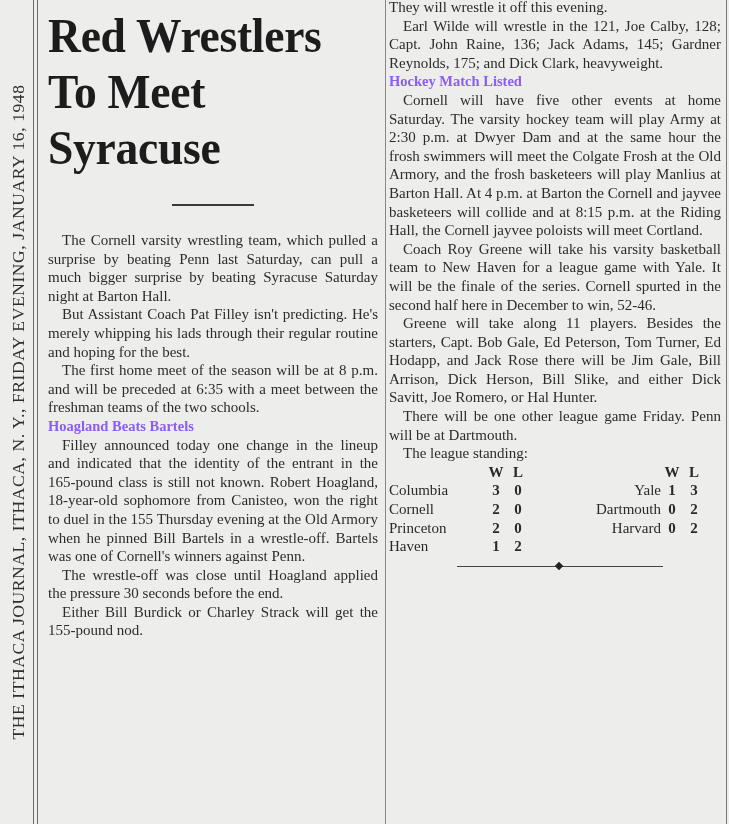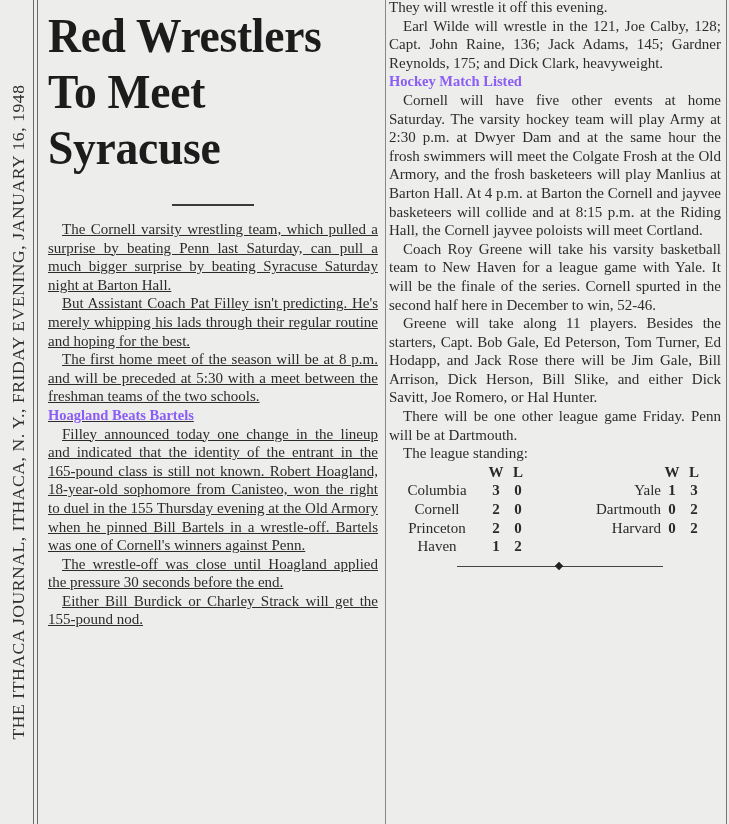--- a/index.html
+++ b/index.html
@@ -44,31 +44,31 @@
   .body-text {
     font-family: "Liberation Serif", serif;
     font-size: 15px; line-height: 18.6px;
     text-align: justify; color: #2c2c2c;
   }
   .body-text p { margin: 0; text-indent: 14px; }
   .subhead {
     font-family: "Liberation Serif", serif;
     font-weight: bold; font-size: 14.5px; line-height: 18.6px; color: #8b5cf6;
   }
-  .left-body { margin-top: 14px; text-decoration: underline; }
+  .left-body { margin-top: 25px; }
   .right-body { margin-top: -2px; }
   .right-body p.first-cont { text-indent: 0; }
 
   table.standings {
     font-family: "Liberation Serif", serif;
     font-size: 15px; line-height: 18.6px; border-collapse: collapse;
     margin-left: 0; color: #2a2a2a;
   }
   table.standings td { padding: 0; }
-  td.team { width: 96px; text-align: center; }
+  td.team { width: 96px; text-align: left; }
   td.num { width: 22px; text-align: center; font-weight: bold; }
   td.team2 { width: 122px; text-align: right; padding-left: 10px !important; }
   th { font-weight: bold; padding: 0; text-align: center; }
 
   .end-rule {
     position: relative; width: 206px; height: 1px; background: #444;
     margin: 10px 0 0 68px;
   }
   .end-rule .diamond {
     position: absolute; left: 99px; top: -3px; width: 6px; height: 6px;
@@ -92,21 +92,21 @@
     <div class="headline">
       <div>Red Wrestlers</div>
       <div>To Meet</div>
       <div>Syracuse</div>
     </div>
     <div class="head-rule"></div>
 
     <div class="body-text left-body">
       <p>The Cornell varsity wrestling team, which pulled a surprise by beating Penn last Saturday, can pull a much bigger surprise by beating Syracuse Saturday night at Barton Hall.</p>
       <p>But Assistant Coach Pat Filley isn't predicting. He's merely whipping his lads through their regular routine and hoping for the best.</p>
-      <p>The first home meet of the season will be at 8 p.m. and will be preceded at 5:30 with a meet between the freshman teams of the two schools.</p>
+      <p>The first home meet of the season will be at 8 p.m. and will be preceded at 6:35 with a meet between the freshman teams of the two schools.</p>
       <div class="subhead">Hoagland Beats Bartels</div>
       <p>Filley announced today one change in the lineup and indicated that the identity of the entrant in the 165-pound class is still not known. Robert Hoagland, 18-year-old sophomore from Canisteo, won the right to duel in the 155 Thursday evening at the Old Armory when he pinned Bill Bartels in a wrestle-off. Bartels was one of Cornell's winners against Penn.</p>
       <p>The wrestle-off was close until Hoagland applied the pressure 30 seconds before the end.</p>
       <p>Either Bill Burdick or Charley Strack will get the 155-pound nod.</p>
     </div>
   </div>
 
   <div class="col col-right">
     <div class="body-text right-body">
       <p class="first-cont">They will wrestle it off this evening.</p>

